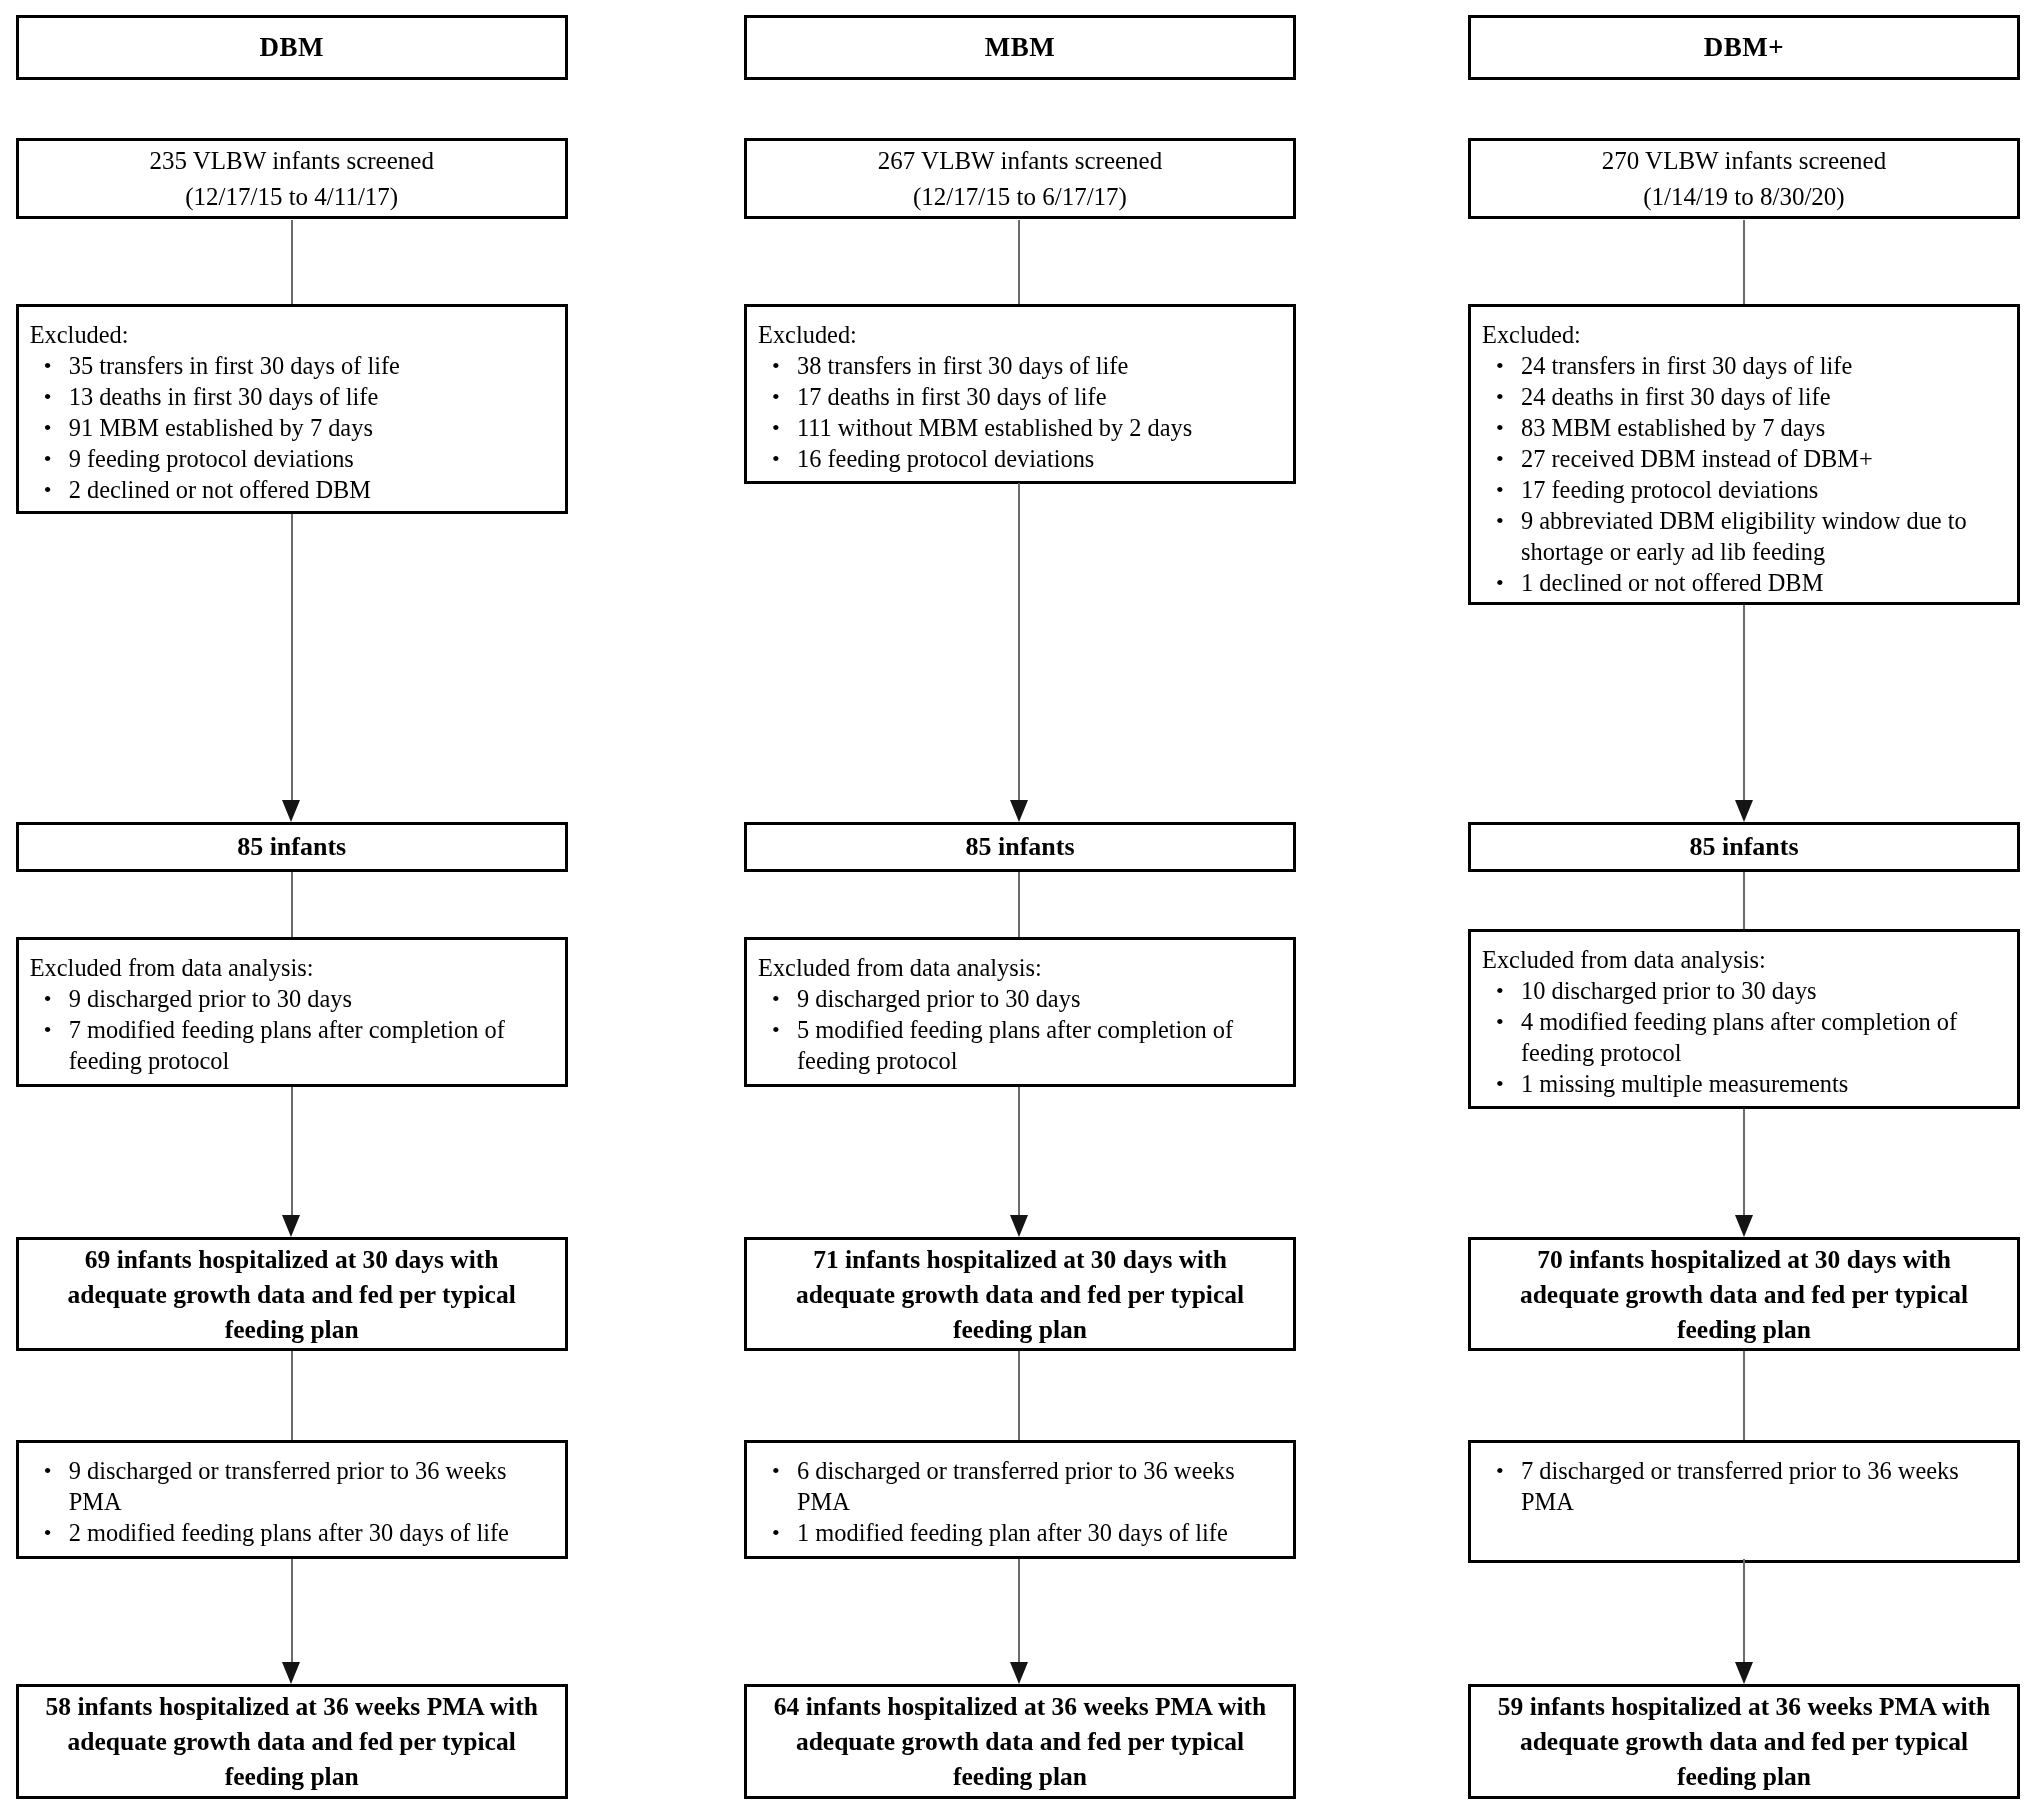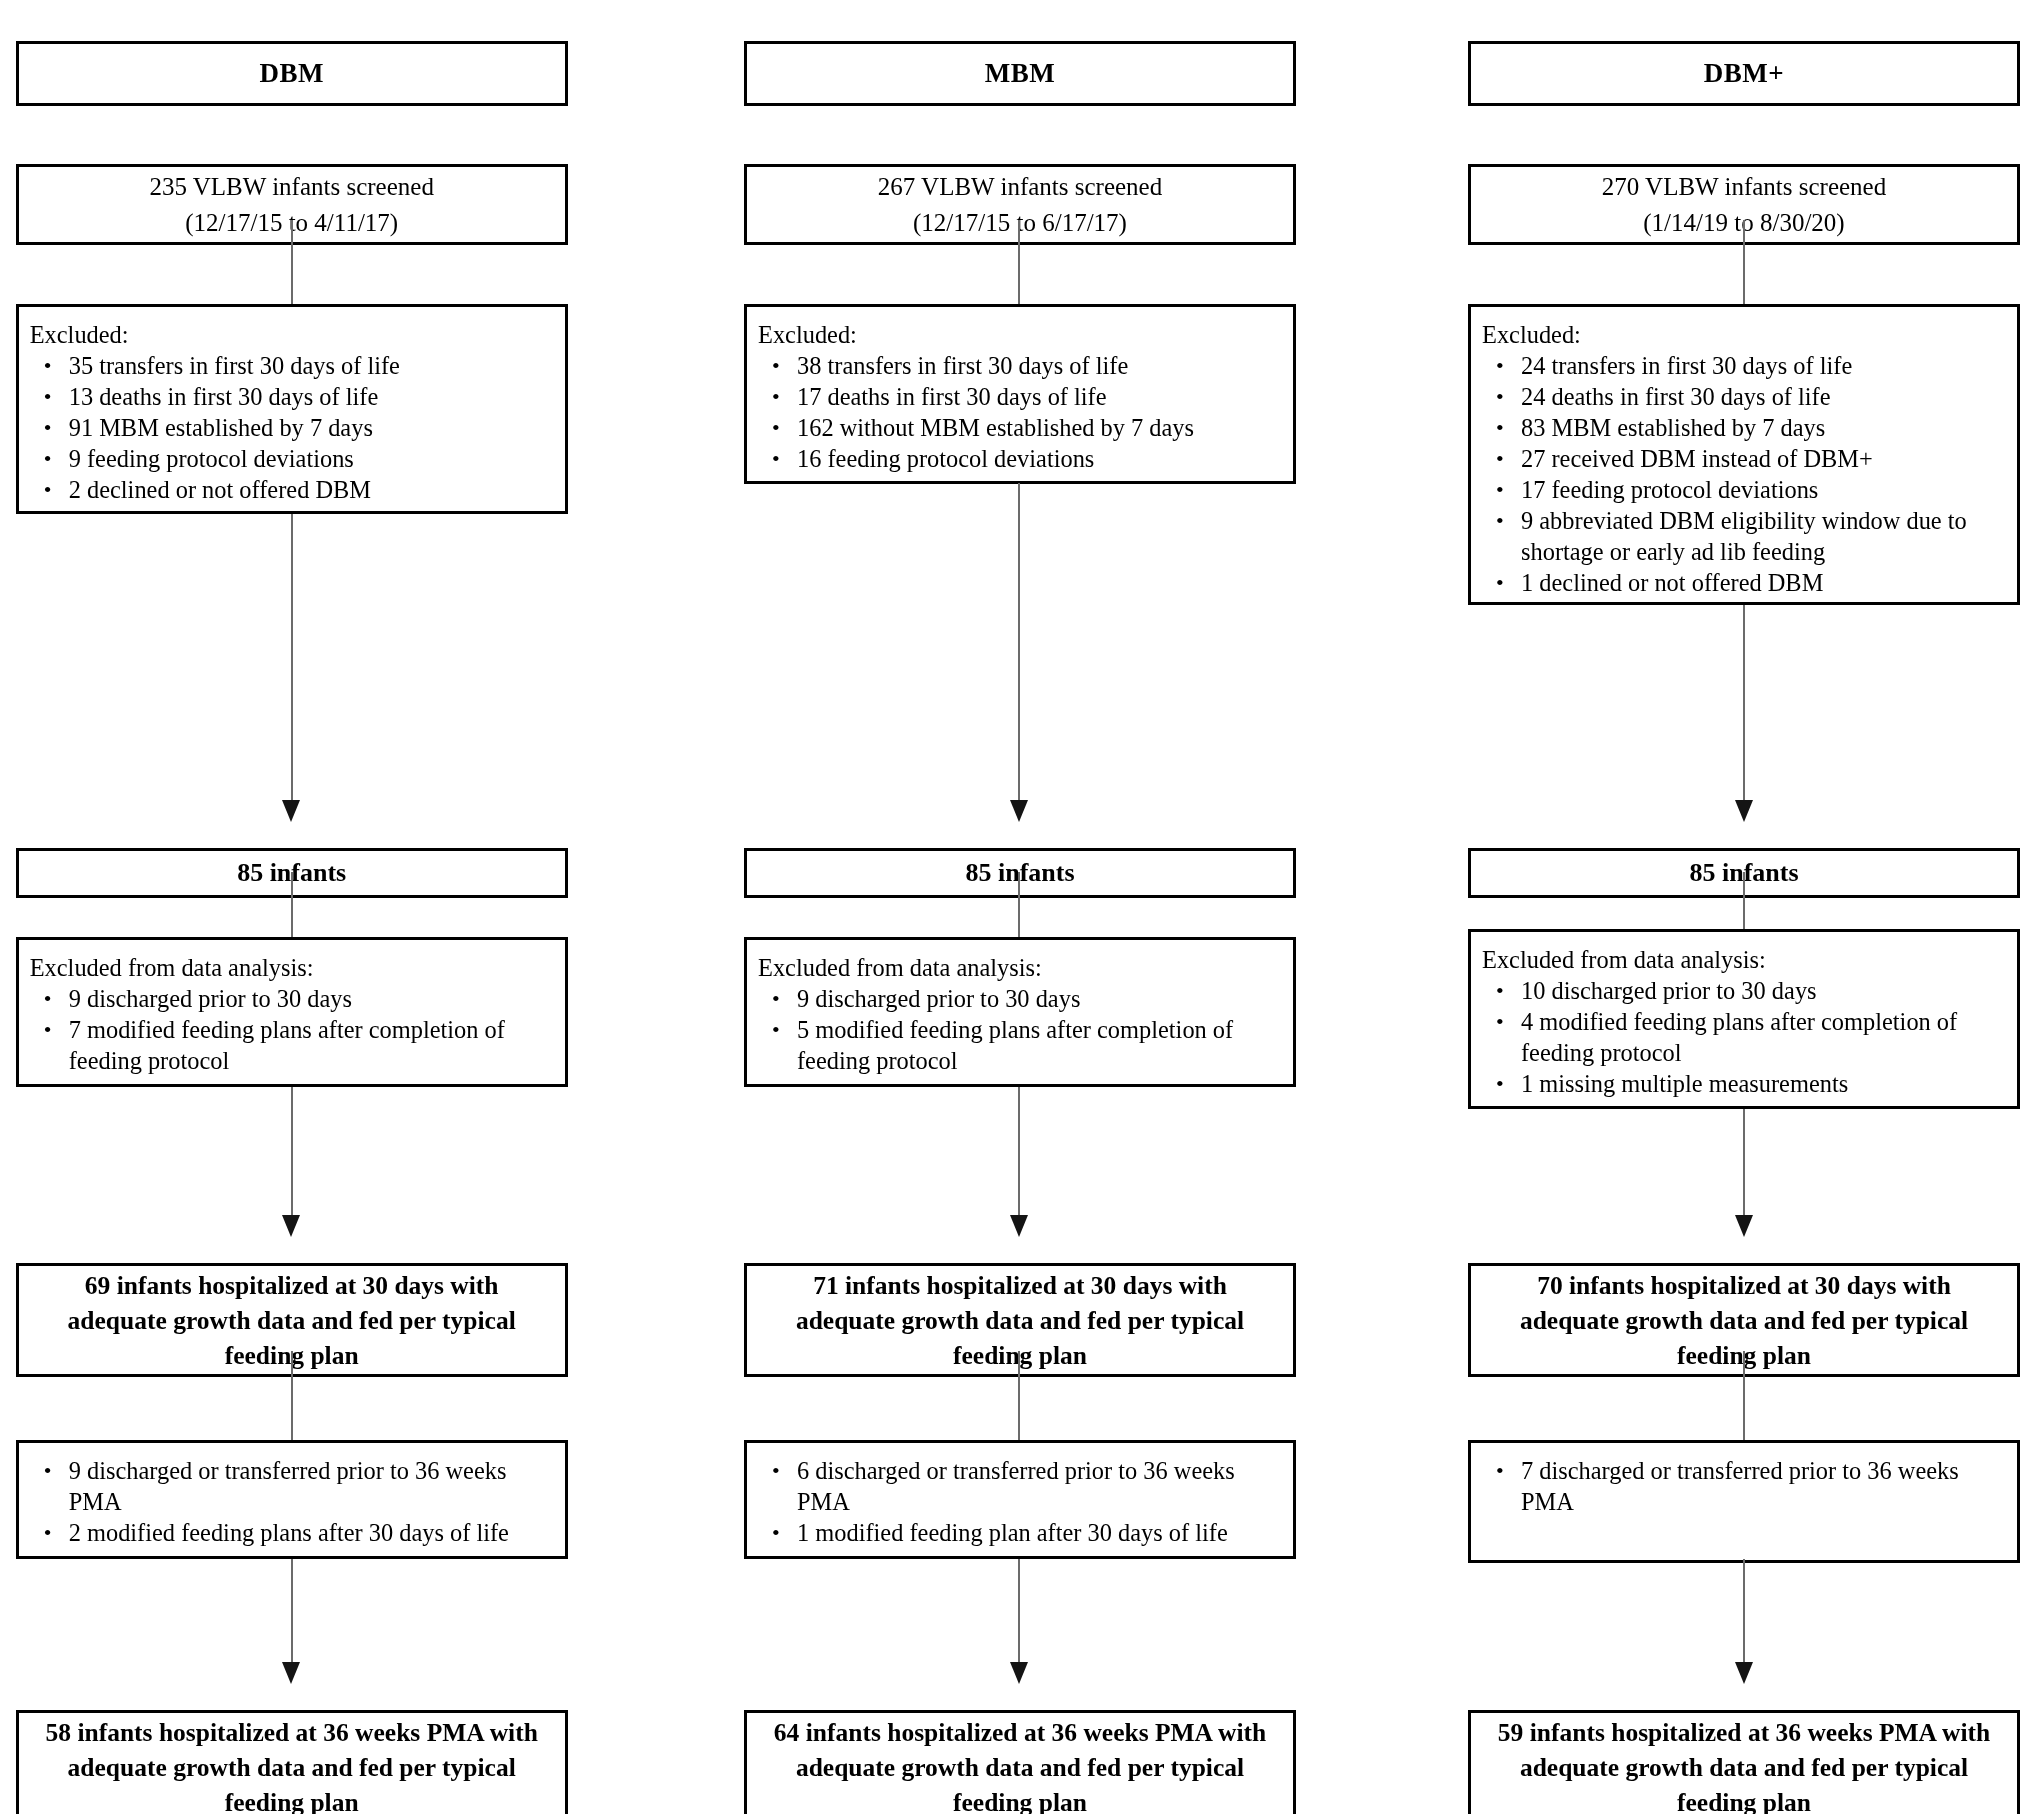--- a/index.html
+++ b/index.html
@@ -7,21 +7,21 @@
     width:2035px;height:1815px;position:relative;
     background:#ffffff;color:#000000;
     font-family:"Liberation Serif","DejaVu Serif",serif;
   }
   .box{
     position:absolute;width:552px;box-sizing:border-box;
     border:3.3px solid #000000;background:#ffffff;
   }
   .box.center{
     display:flex;align-items:center;justify-content:center;
-    text-align:center;padding:5.4px 16.3px;margin-top:26px;
+    text-align:center;padding:5.4px 16.3px;
   }
   .hdr{font-weight:bold;font-size:27px;letter-spacing:0.5px;}
   .screened{font-size:25px;line-height:36px;}
   .boldbox{font-weight:bold;font-size:25.5px;line-height:35px;}
   .count{font-weight:bold;font-size:26px;}
   .bullets{padding:12px 13px 8.7px 11px;font-size:24.4px;line-height:31px;}
   .bullets .btitle{margin:0 0 0 0;}
   .bullets ul{list-style:none;margin:0;padding:0;}
   .bullets li{position:relative;padding-left:39px;}
   .bullets li::before{
@@ -117,21 +117,21 @@
     </div>
   </div>
 
   <div class="vline" style="left:1018px;top:220px;height:84px;"></div>
 
   <div class="box bullets" style="left:744px;top:304px;height:180px;">
     <div class="btitle">Excluded:</div>
     <ul>
       <li>38 transfers in first 30 days of life</li>
       <li>17 deaths in first 30 days of life</li>
-      <li>162 without MBM established by 7 days</li>
+      <li>111 without MBM established by 2 days</li>
       <li>16 feeding protocol deviations</li>
     </ul>
   </div>
 
   <div class="vline" style="left:1018px;top:483px;height:318px;"></div>
   <div class="arrow" style="left:1010px;top:800px;"></div>
 
   <div class="box center count" style="left:744px;top:822px;height:50px;">
     <span>85 infants</span>
   </div>

